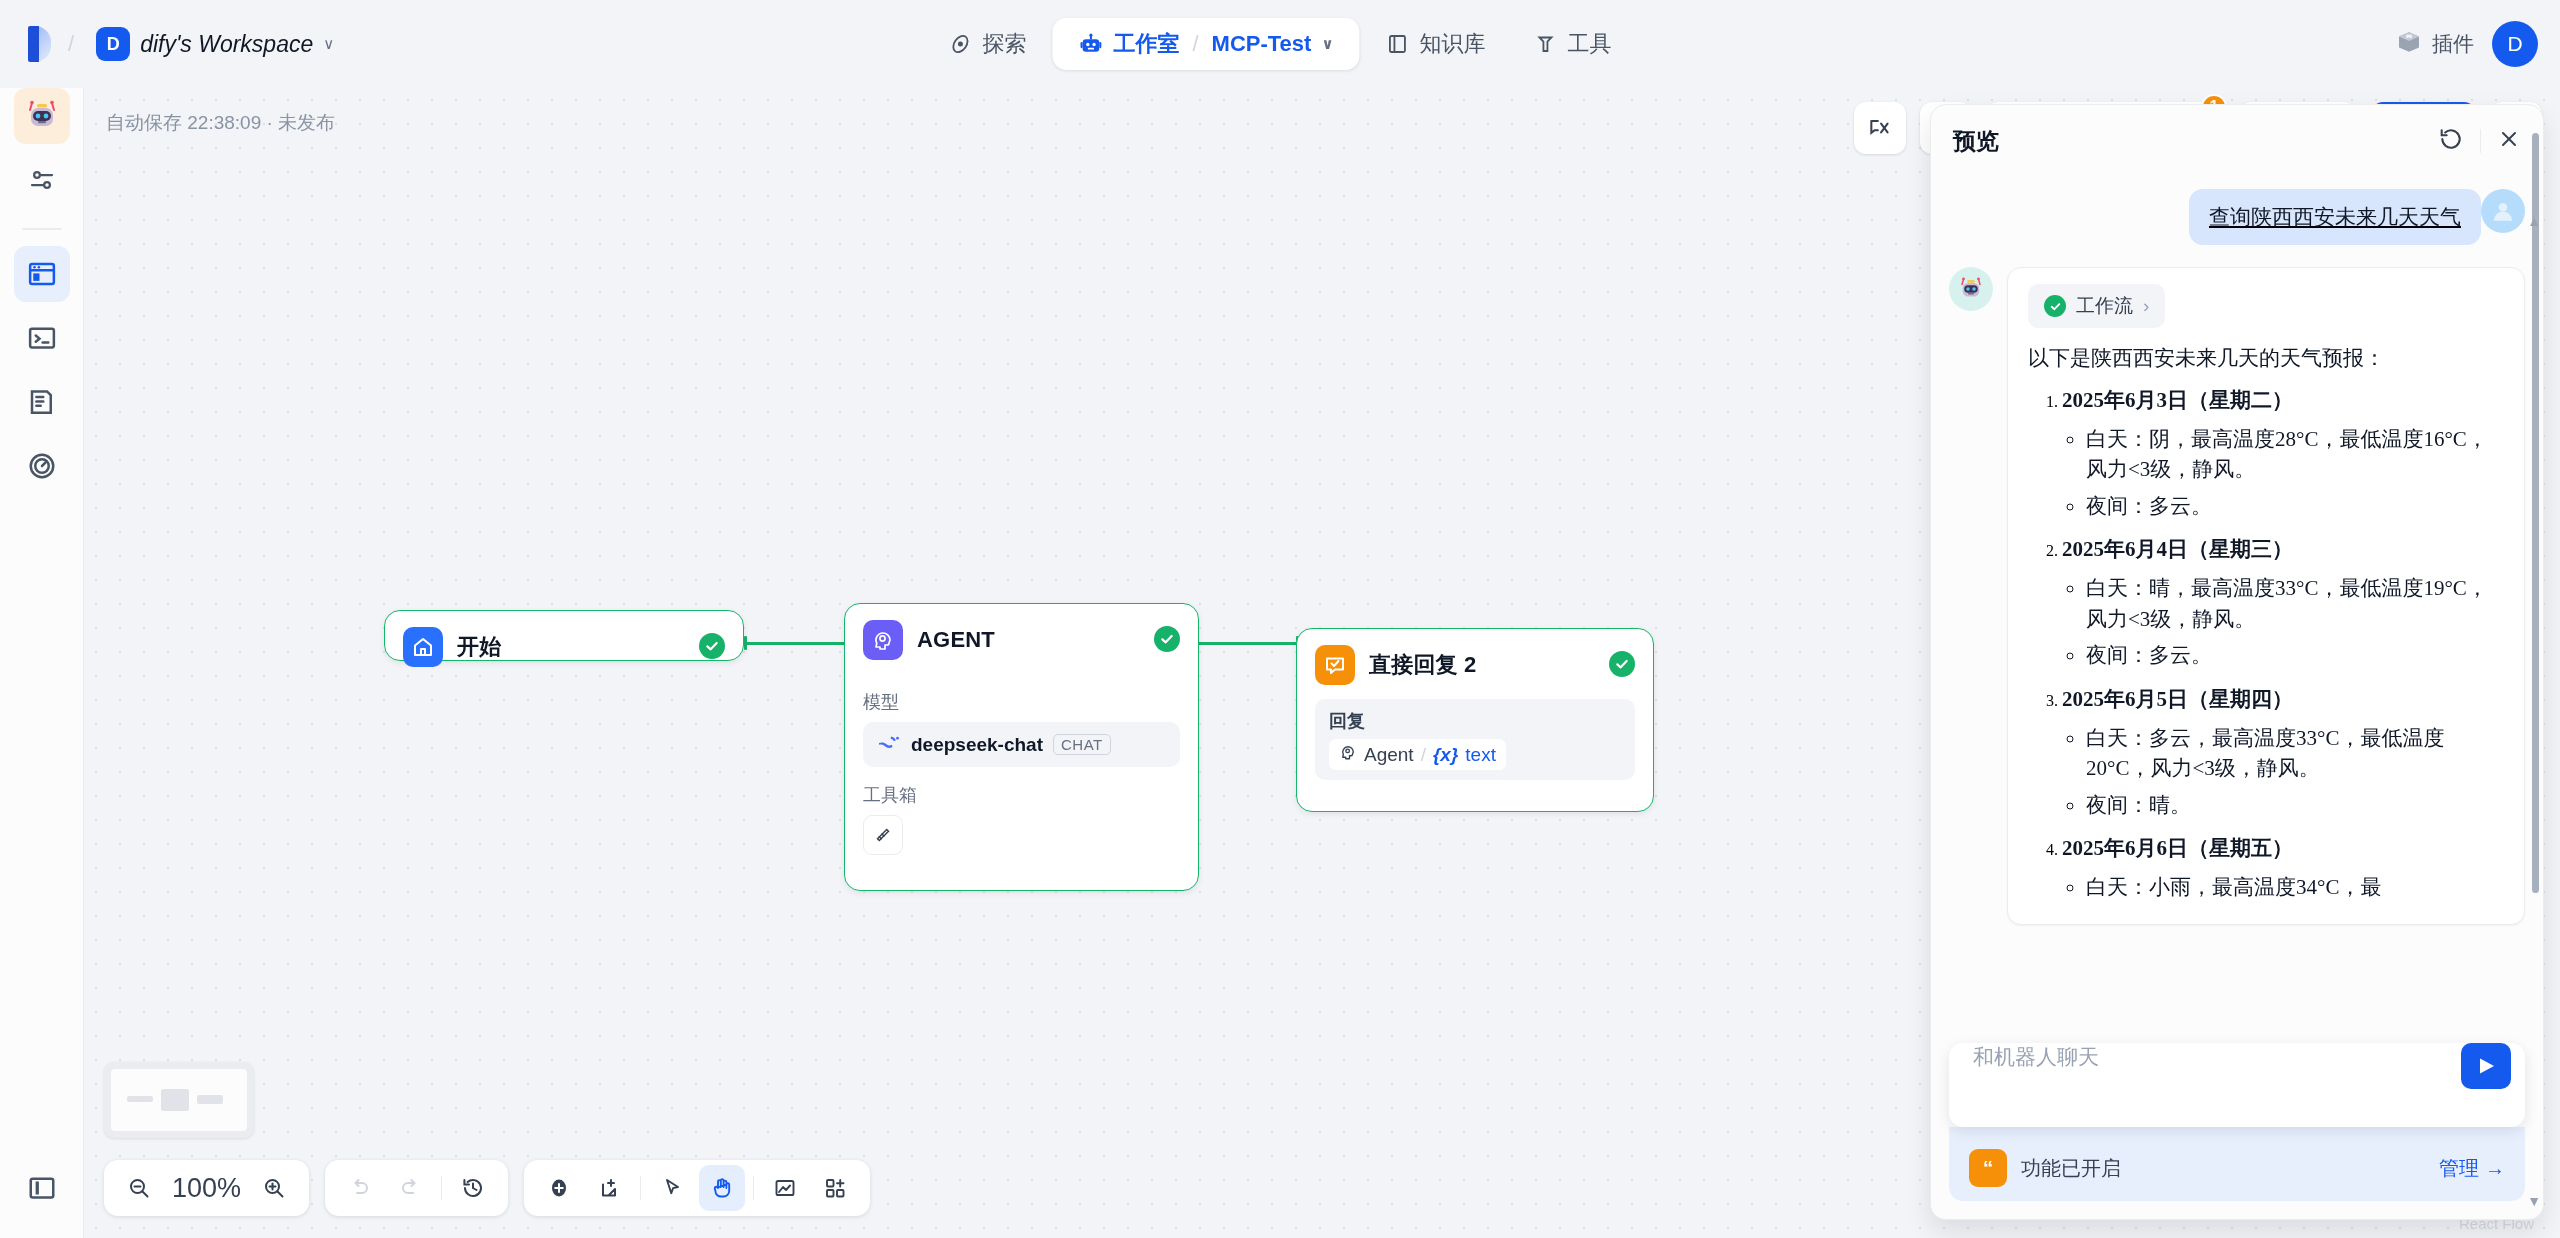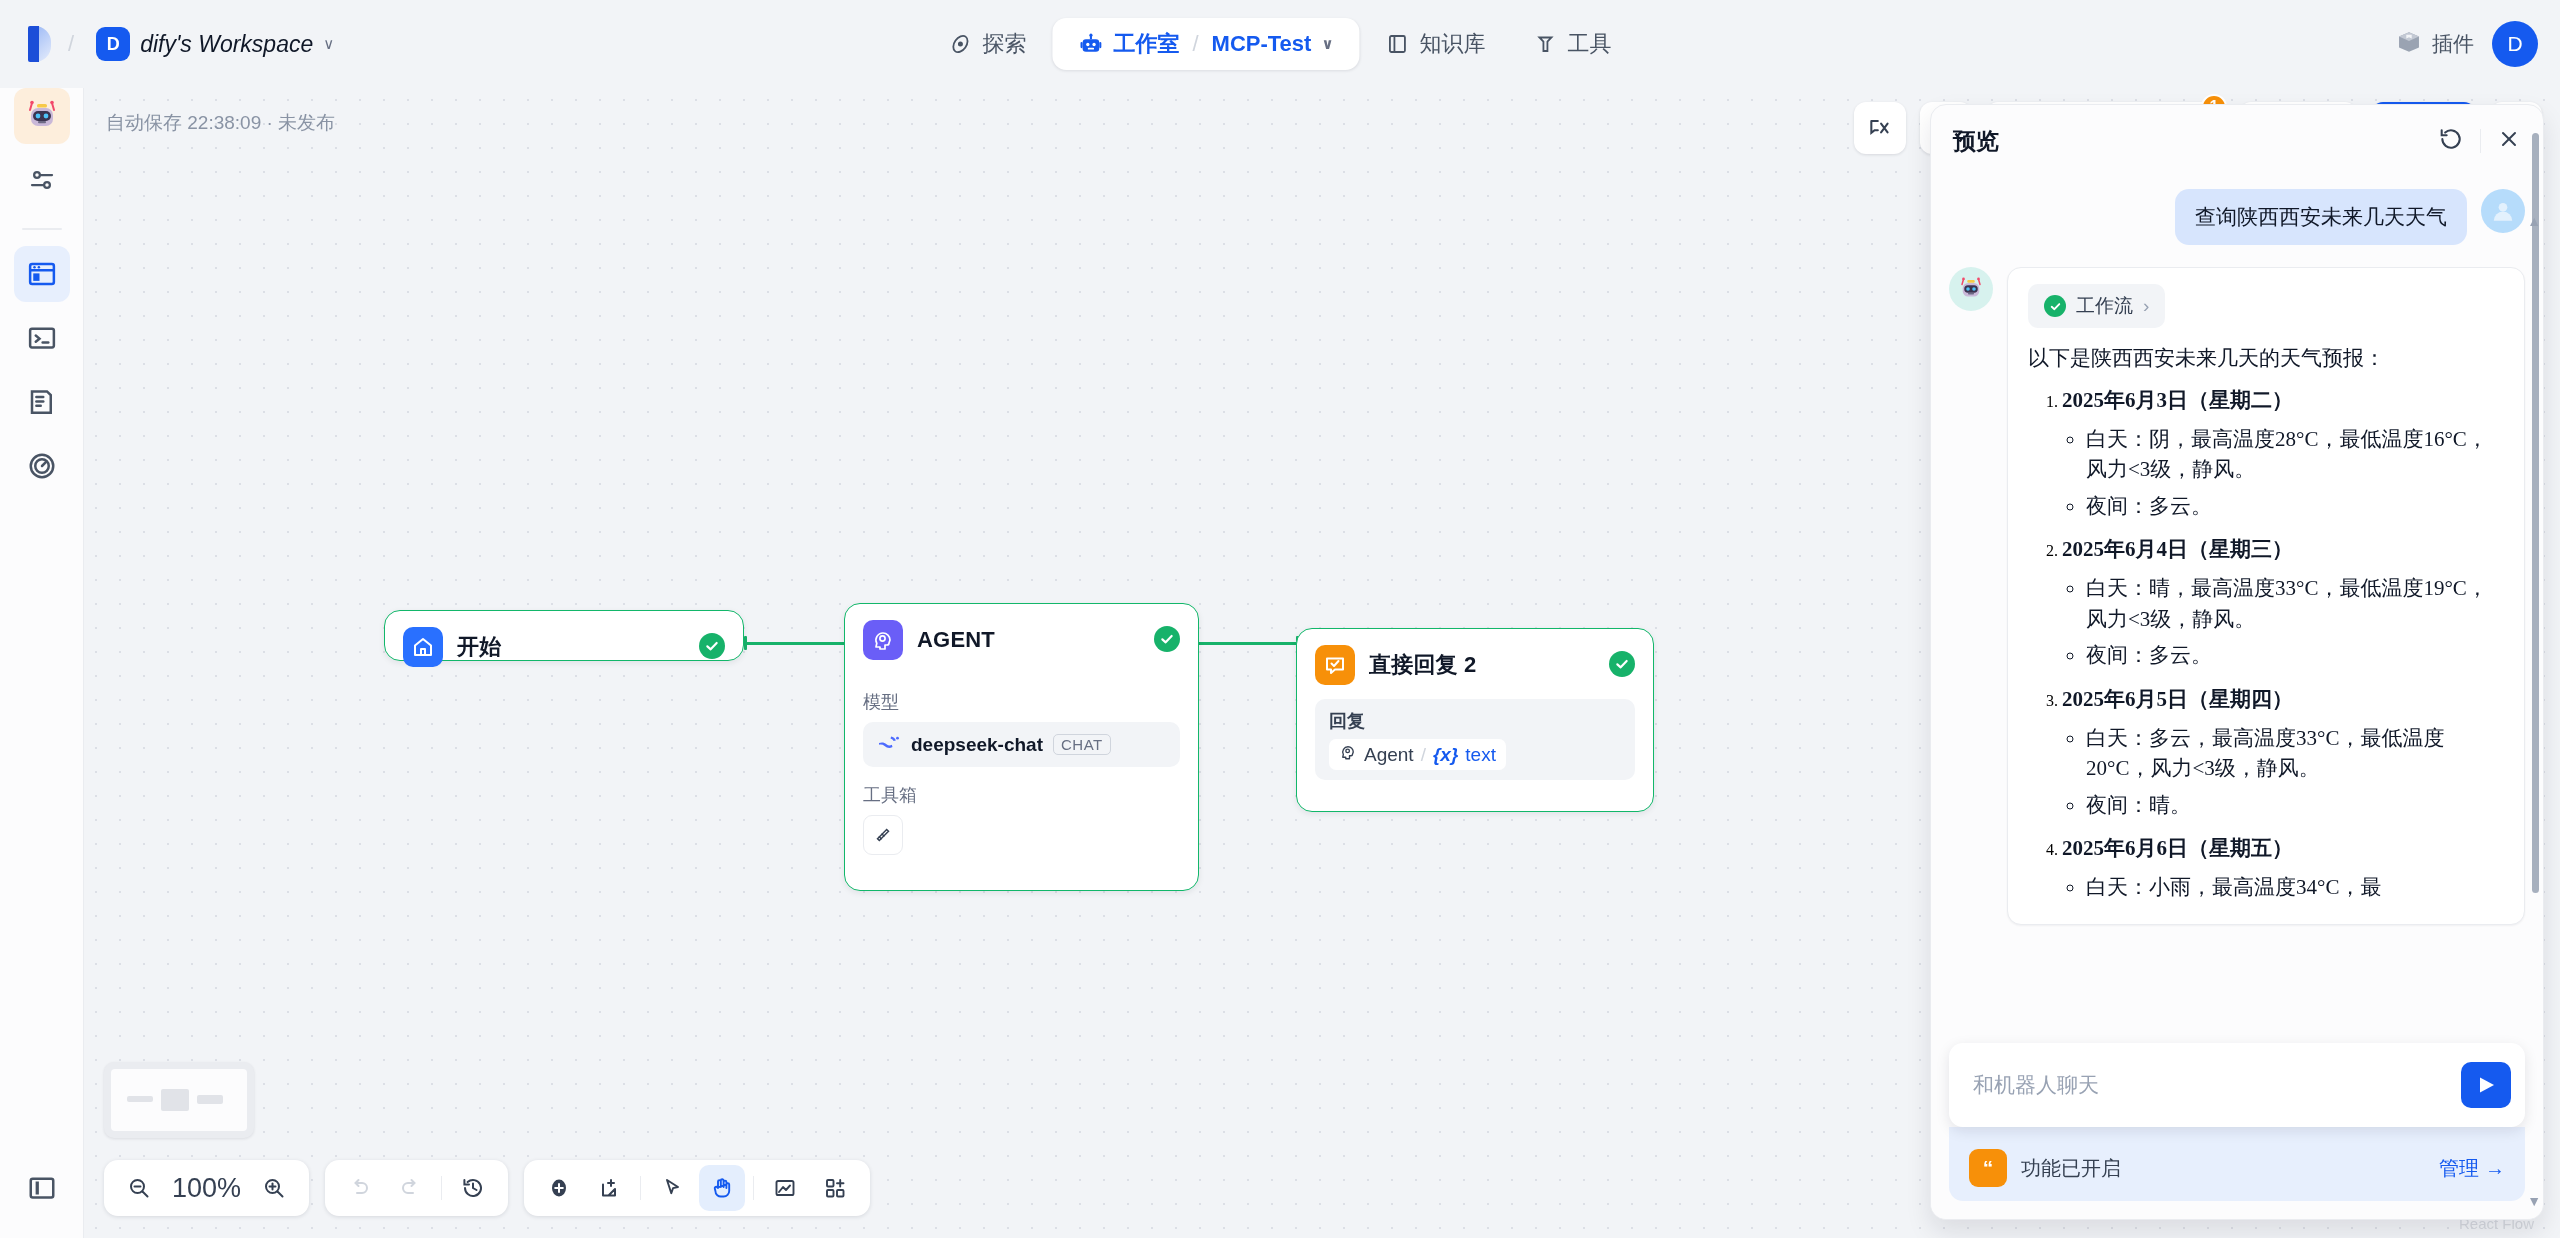--- a/index.html
+++ b/index.html
@@ -210,21 +210,21 @@
     position: absolute; right: 16px; top: 104px; width: 614px; height: 1116px;
     background: #fcfcfd; border-radius: 16px; border: 1px solid #eaecf0;
     box-shadow: 0 12px 26px rgba(16,24,40,.10);
     display: flex; flex-direction: column; overflow: hidden; z-index: 50;
   }
   .pv-head { height: 72px; display: flex; align-items: center; padding: 0 22px; flex: none; }
   .pv-title { font-size: 23px; font-weight: 700; color: #101828; }
   .pv-actions { margin-left: auto; display: flex; align-items: center; gap: 16px; }
   .pv-divider { width: 1px; height: 24px; background: #eaecf0; }
   .pv-body { flex: 1; position: relative; overflow: hidden; padding: 0 18px; }
-  .msg-user { display: flex; justify-content: flex-end; align-items: flex-start; gap: 14px; margin-top: 12px; }
+  .msg-user { display: flex; justify-content: flex-end; align-items: flex-start; margin-top: 12px; text-decoration: underline; }
   .bubble-user {
     background: #d7e5fd; color: #101828; font-size: 21px; border-radius: 14px;
     padding: 14px 20px; max-width: 420px;
   }
   .avatar-user {
     width: 44px; height: 44px; border-radius: 50%; background: #b6dcfb; flex: none;
     display: flex; align-items: center; justify-content: center;
   }
   .msg-bot { display: flex; align-items: flex-start; gap: 14px; margin-top: 22px; }
   .avatar-bot {
@@ -252,21 +252,21 @@
   }
   .pv-scroll {
     position: absolute; right: 4px; top: 28px; width: 7px; height: 760px;
     background: #98a2b3; border-radius: 4px; opacity: .85;
   }
   .sc-arrow { position: absolute; right: 2px; color: #98a2b3; font-size: 14px; }
 
   .pv-foot { position: absolute; left: 18px; right: 18px; bottom: 18px; }
   .chat-input {
     background: #fff; border-radius: 14px; box-shadow: 0 4px 14px rgba(16,24,40,.10);
-    height: 84px; display: flex; align-items: center; padding: 0 14px 0 24px; position: relative; z-index: 2;
+    height: 84px; display: flex; align-items: flex-start; padding: 0 14px 0 24px; position: relative; z-index: 2;
   }
   .chat-ph { font-size: 21px; color: #98a2b3; flex: 1; }
   .send-btn {
     width: 50px; height: 46px; border-radius: 10px; background: #155aef;
     display: flex; align-items: center; justify-content: center; cursor: pointer;
   }
   .feat-bar {
     margin-top: -10px; background: #e7effd; border-radius: 0 0 14px 14px;
     padding: 22px 20px 14px; display: flex; align-items: center; gap: 14px; position: relative; z-index: 1;
   }

